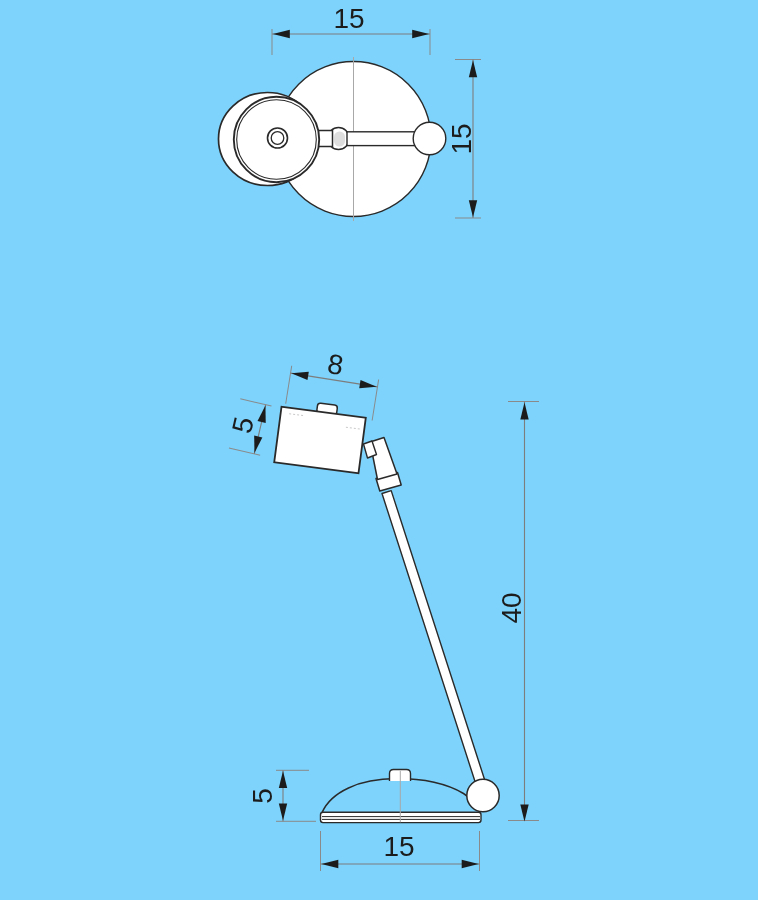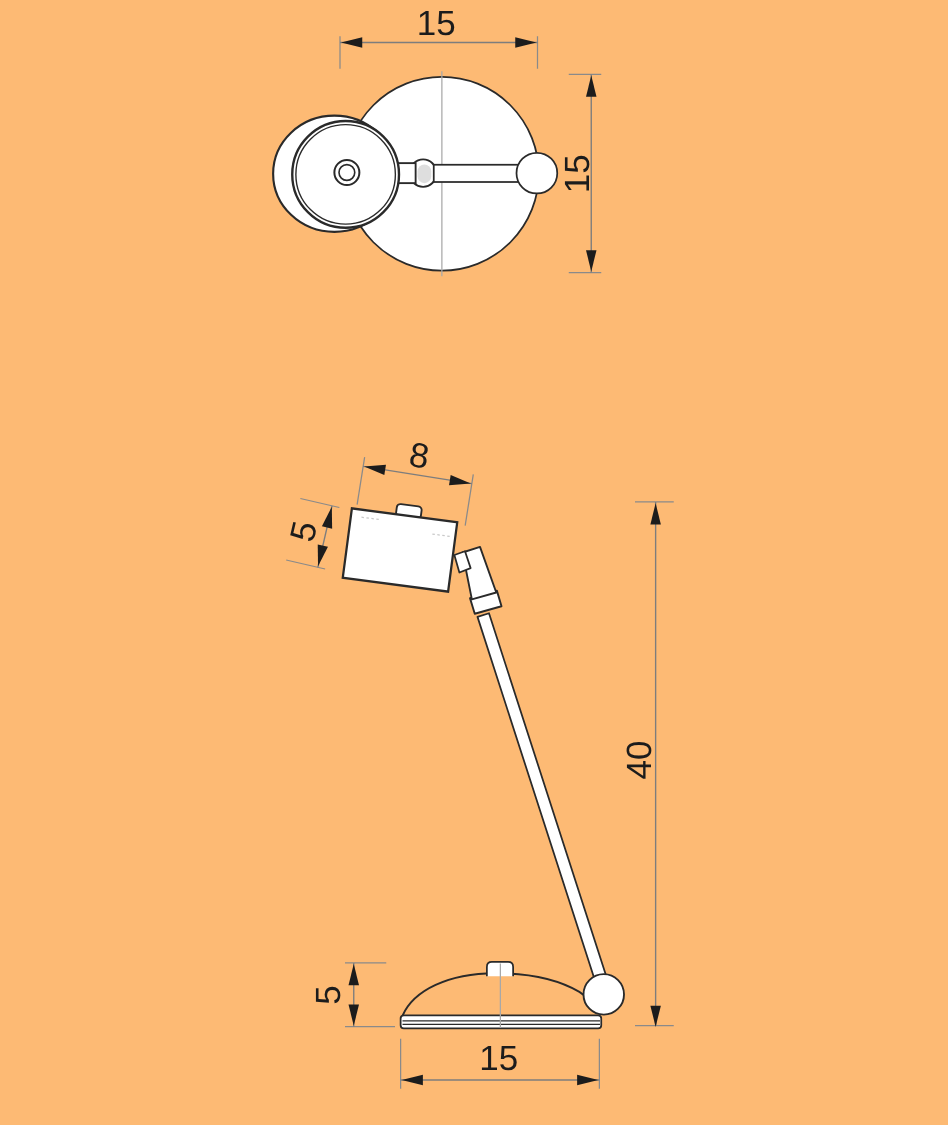--- a/index.html
+++ b/index.html
@@ -1,16 +1,16 @@
 <!DOCTYPE html>
 <html><head>
 <meta charset="utf-8">
 <style>
   html,body{margin:0;padding:0;background:#ffffff;}
-  .stage{width:758px;height:900px;background:#fdba74;position:relative;overflow:hidden;}
+  .stage{width:758px;height:900px;background:#7dd3fc;position:relative;overflow:hidden;}
   svg{display:block;}
   .obj{fill:#ffffff;stroke:#2a2a2a;}
   .obj-nf{fill:none;stroke:#2a2a2a;}
   .dimline{stroke:#7d7d7d;stroke-width:1.1;fill:none;}
   .extline{stroke:#8a8a8a;stroke-width:1;fill:none;}
   .arrow{fill:#1c1c1c;stroke:none;}
   .centerline{stroke:#a8a8a8;stroke-width:1;fill:none;}
   .dimtext{font-family:"Liberation Sans", sans-serif;font-size:28px;fill:#1c1c1c;}
   .shade{fill:#dedede;stroke:none;}
   .faintmark{stroke:#c9c9c9;stroke-width:1;stroke-dasharray:2 2;fill:none;}

